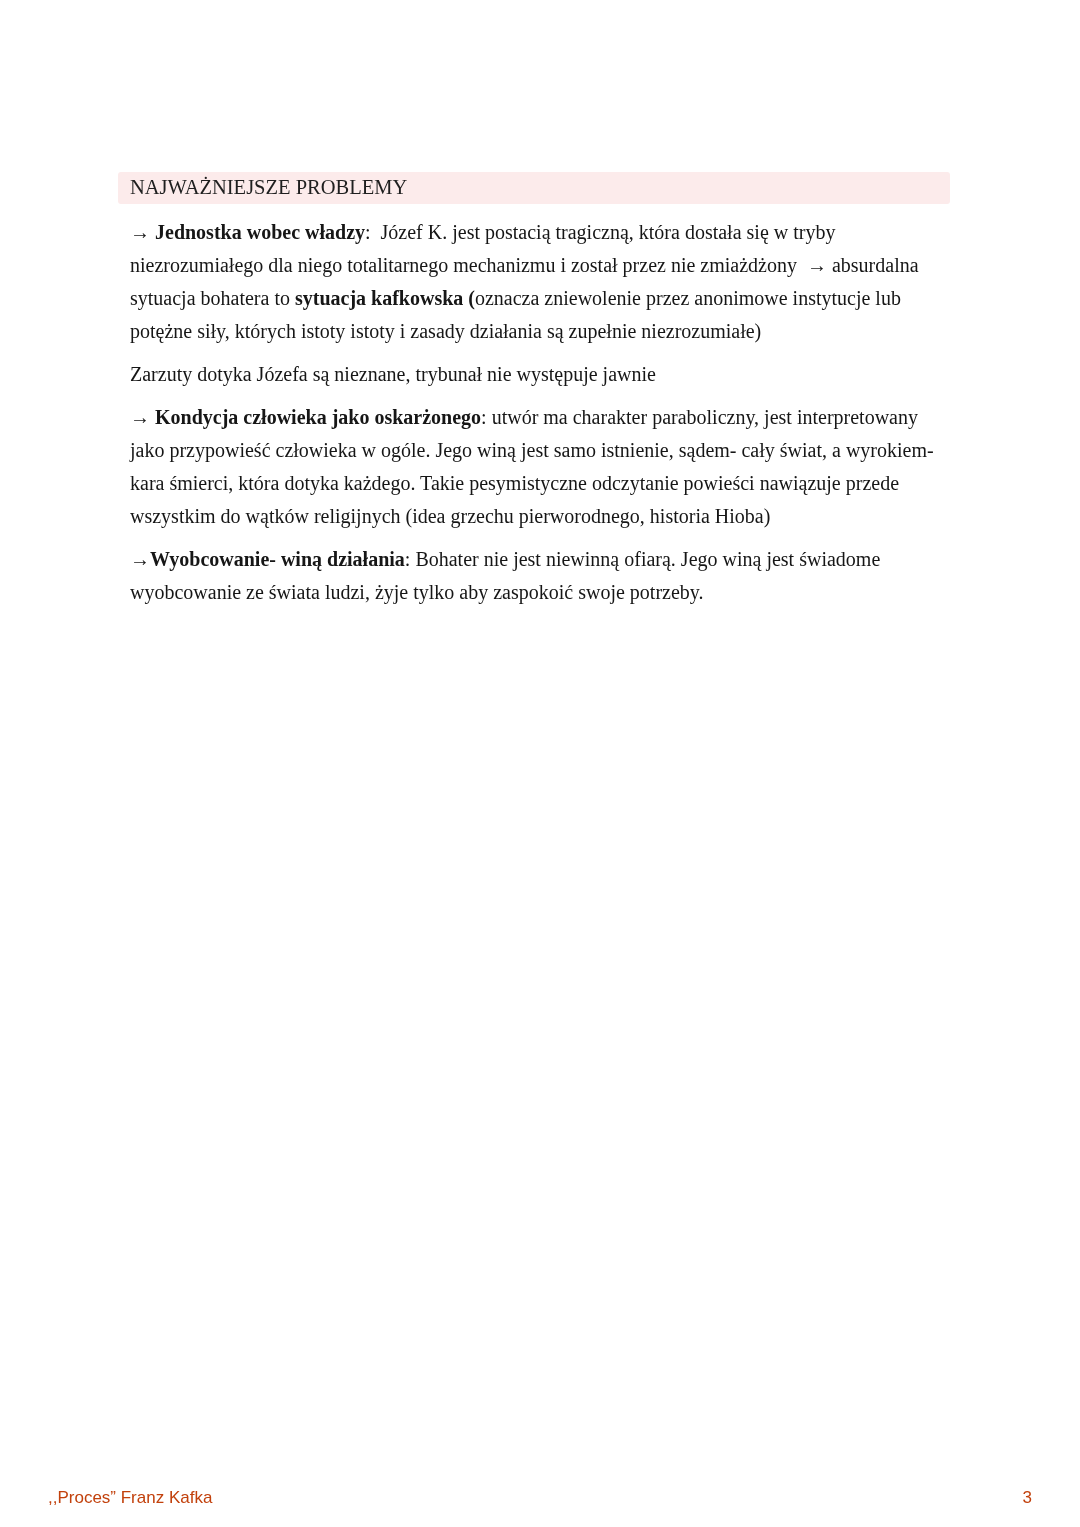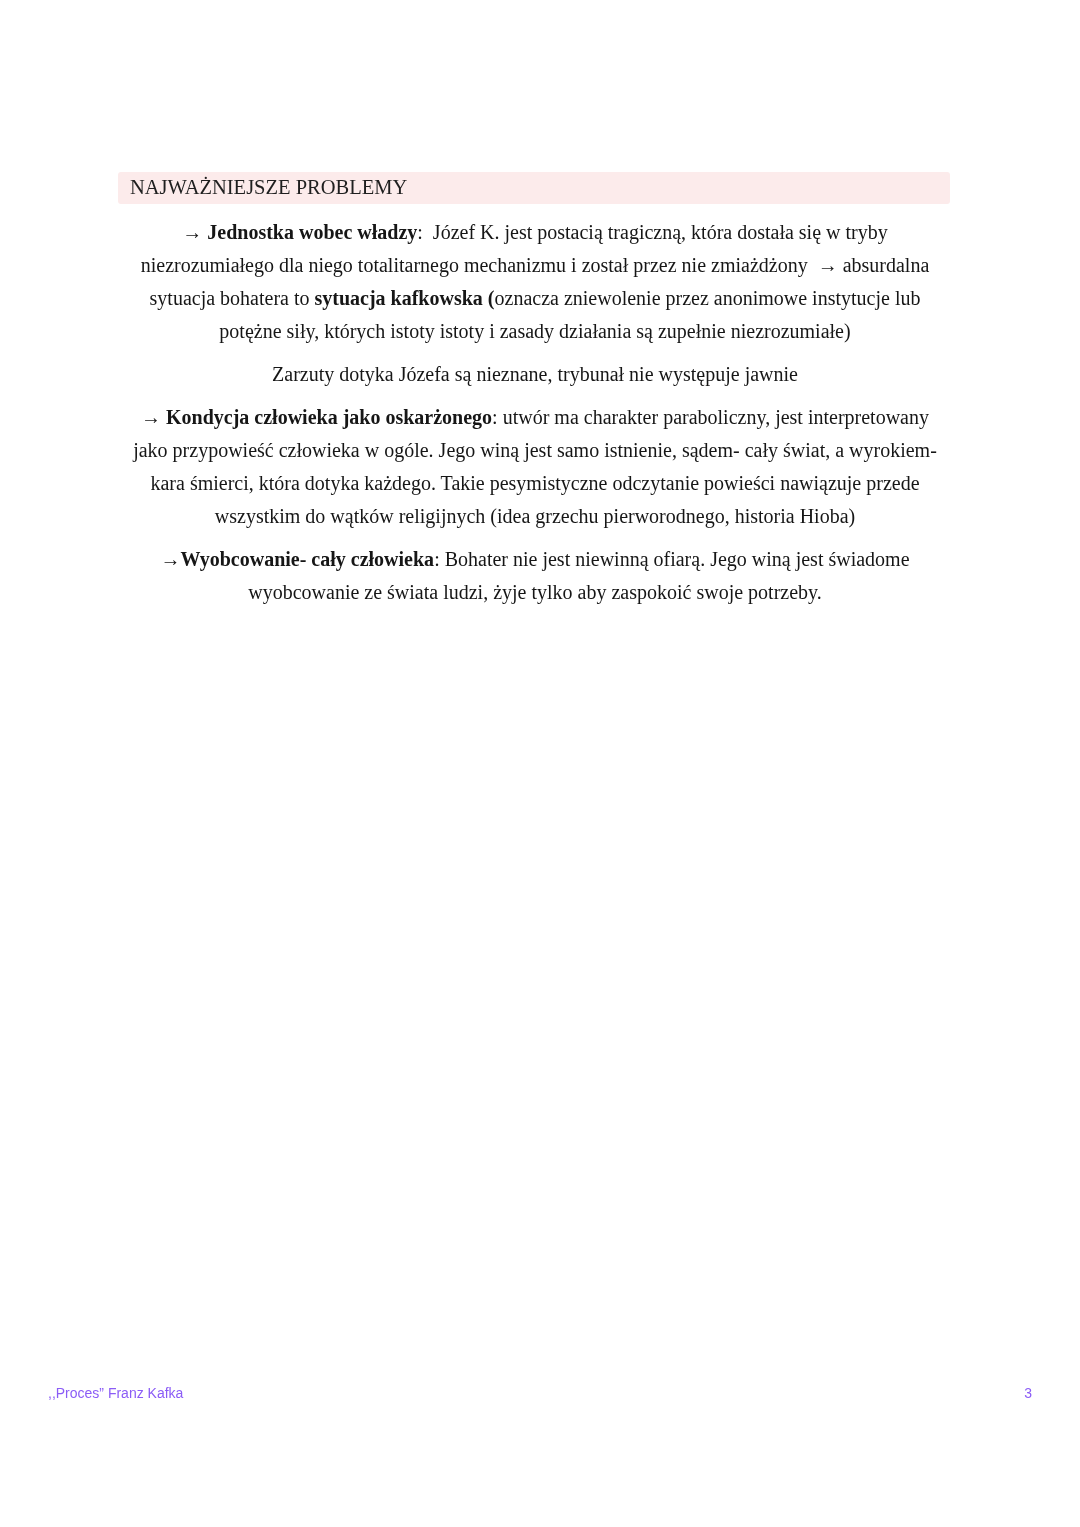--- a/index.html
+++ b/index.html
@@ -26,60 +26,59 @@
     border-radius: 3px;
     padding: 3px 12px 4px 12px;
     font-size: 20.5px;
     line-height: 25px;
     color: #1f1f1f;
   }
 
   .body-text {
     margin: 12px 0 0 12px;
     width: 810px;
-    text-align: center;
   }
 
   .para {
     margin: 0 0 10px 0;
     font-size: 20px;
     line-height: 33px;
     color: #161616;
     white-space: pre-wrap;
   }
   .para b { font-weight: bold; }
 
   .footer-left,
   .footer-right {
     position: absolute;
-    top: 1384px;
+    top: 1489px;
     font-family: "Liberation Sans", "DejaVu Sans", sans-serif;
-    font-size: 14px;
+    font-size: 17px;
     line-height: 18px;
-    color: #8b5cf6;
+    color: #c2410c;
   }
   .footer-left  { left: 48px; }
   .footer-right { right: 48px; }
 </style>
 </head>
 <body>
 
 <div class="page">
 
   <div class="content">
 
     <div class="heading-bar">
       <span>NAJWAŻNIEJSZE PROBLEMY</span>
     </div>
 
     <div class="body-text">
       <p class="para"><span>→ </span><b>Jednostka wobec władzy</b><span>:  Józef K. jest postacią tragiczną, która dostała się w tryby niezrozumiałego dla niego totalitarnego mechanizmu i został przez nie zmiażdżony  → absurdalna sytuacja bohatera to </span><b>sytuacja kafkowska (</b><span>oznacza zniewolenie przez anonimowe instytucje lub potężne siły, których istoty istoty i zasady działania są zupełnie niezrozumiałe)</span></p>
       <p class="para"><span>Zarzuty dotyka Józefa są nieznane, trybunał nie występuje jawnie</span></p>
       <p class="para"><span>→ </span><b>Kondycja człowieka jako oskarżonego</b><span>: utwór ma charakter paraboliczny, jest interpretowany jako przypowieść człowieka w ogóle. Jego winą jest samo istnienie, sądem- cały świat, a wyrokiem- kara śmierci, która dotyka każdego. Takie pesymistyczne odczytanie powieści nawiązuje przede wszystkim do wątków religijnych (idea grzechu pierworodnego, historia Hioba)</span></p>
-      <p class="para"><span>→</span><b>Wyobcowanie- cały człowieka</b><span>: Bohater nie jest niewinną ofiarą. Jego winą jest świadome wyobcowanie ze świata ludzi, żyje tylko aby zaspokoić swoje potrzeby.</span></p>
+      <p class="para"><span>→</span><b>Wyobcowanie- winą działania</b><span>: Bohater nie jest niewinną ofiarą. Jego winą jest świadome wyobcowanie ze świata ludzi, żyje tylko aby zaspokoić swoje potrzeby.</span></p>
     </div>
 
   </div>
 
   <div class="footer-left">,,Proces” Franz Kafka</div>
 
   <div class="footer-right">3</div>
 
 </div>
 

